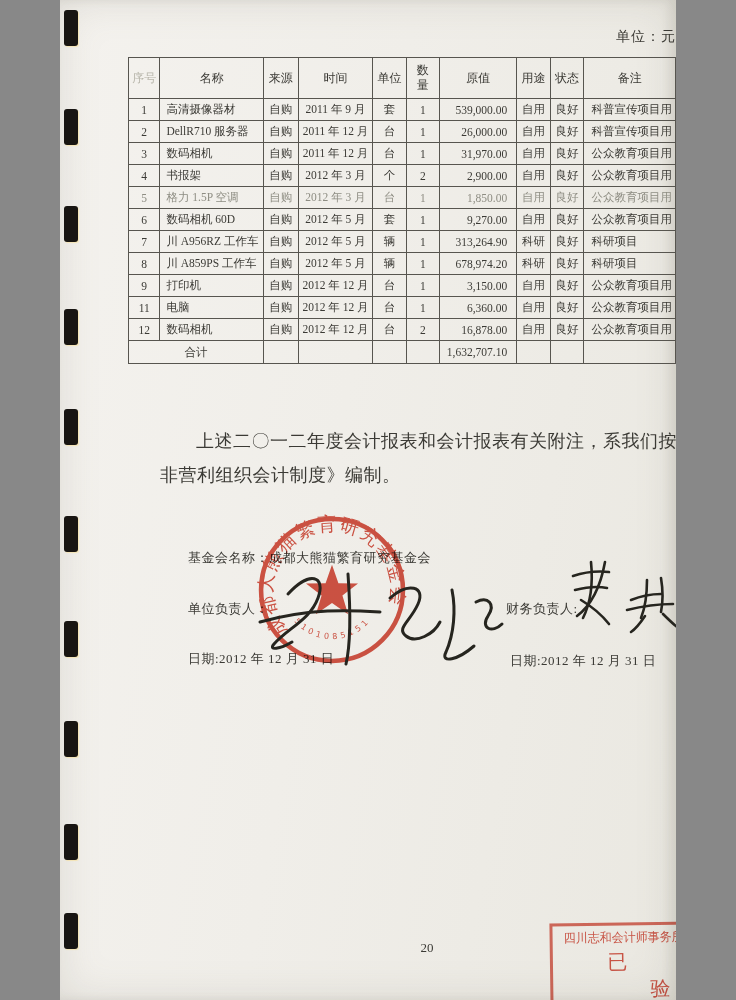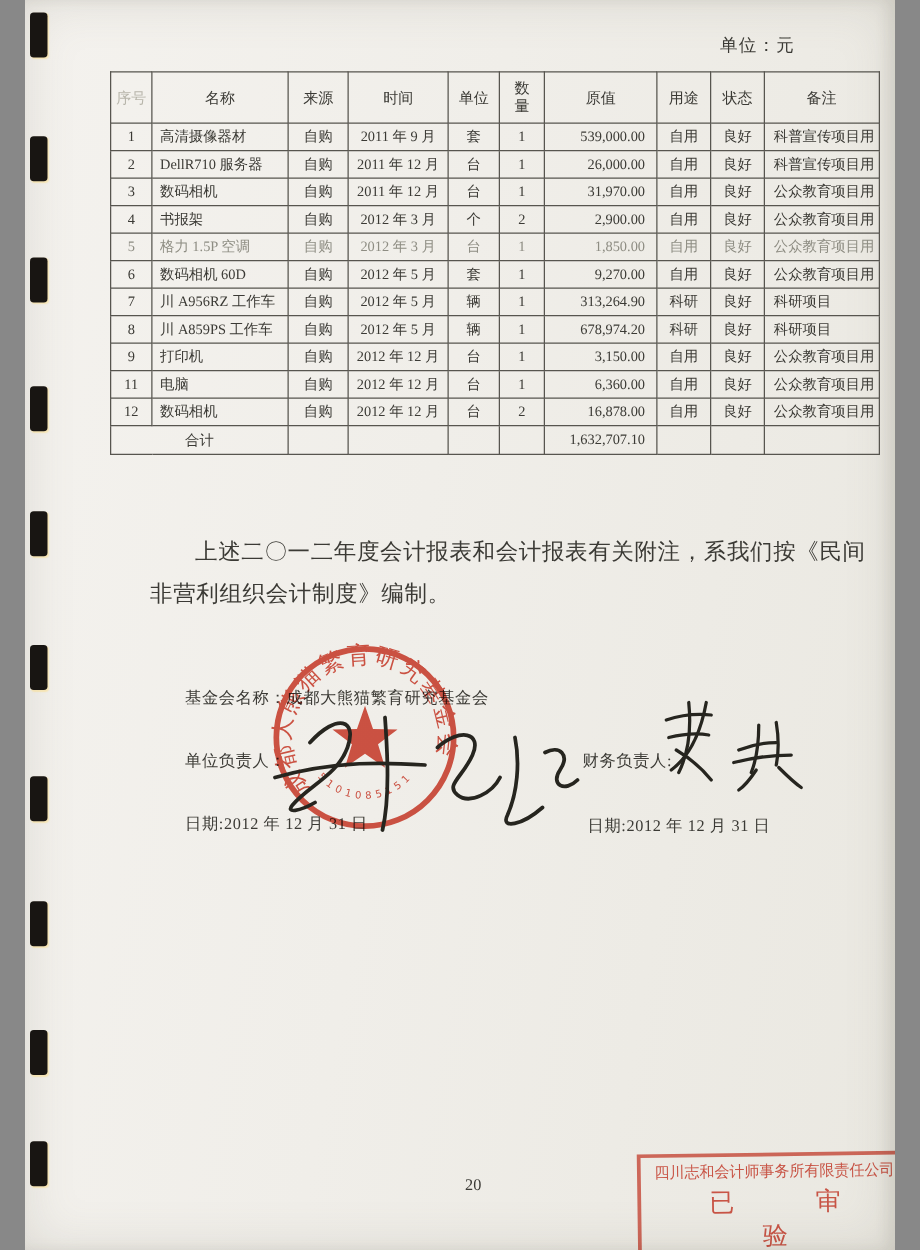--- a/index.html
+++ b/index.html
@@ -1,18 +1,18 @@
 <!DOCTYPE html>
 <html><head>
 <meta charset="utf-8">
 <style>
   html,body{margin:0;padding:0;background:#888;}
   .page{
     position:relative;
-    width:696px;height:1000px;
+    width:616px;height:1000px;
     margin:0 auto;
     background:linear-gradient(100deg,#f4f2ee 0%,#f0eee9 45%,#eae8e1 100%);
     box-shadow:inset 0 0 40px rgba(120,115,100,.18), inset -6px 0 10px rgba(100,95,85,.12);
     overflow:hidden;
     font-family:"Liberation Serif","DejaVu Serif",serif;
     color:#3b3a35;
   }
   .hole{
     position:absolute;left:4px;width:14px;height:36px;
     background:#181512;border-radius:3px;
@@ -54,21 +54,21 @@
   .audit-stamp{
     position:absolute;left:490px;top:922px;width:210px;
     border:3px solid rgba(210,64,47,.75);
     color:rgba(210,64,47,.85);
     text-align:center;padding:4px 2px 5px 2px;
     transform:rotate(-.8deg);
     mix-blend-mode:multiply;background:rgba(255,255,255,0);
   }
   .audit-stamp .company{font-size:12.5px;white-space:nowrap;transform:scaleX(.96);letter-spacing:0;}
   .audit-stamp .status{font-size:20px;letter-spacing:30px;padding-left:30px;margin-top:2px;}
-  .page-number{position:absolute;left:352px;top:940px;width:30px;text-align:left;font-size:13px;}
+  .page-number{position:absolute;left:352px;top:940px;width:30px;text-align:center;font-size:13px;}
 </style>
 </head>
 <body>
 
 <div class="page">
 
   <div id="holes">
       <div class="hole" style="top: 10px;"></div>
       <div class="hole" style="top: 109px;"></div>
       <div class="hole" style="top: 206px;"></div>

